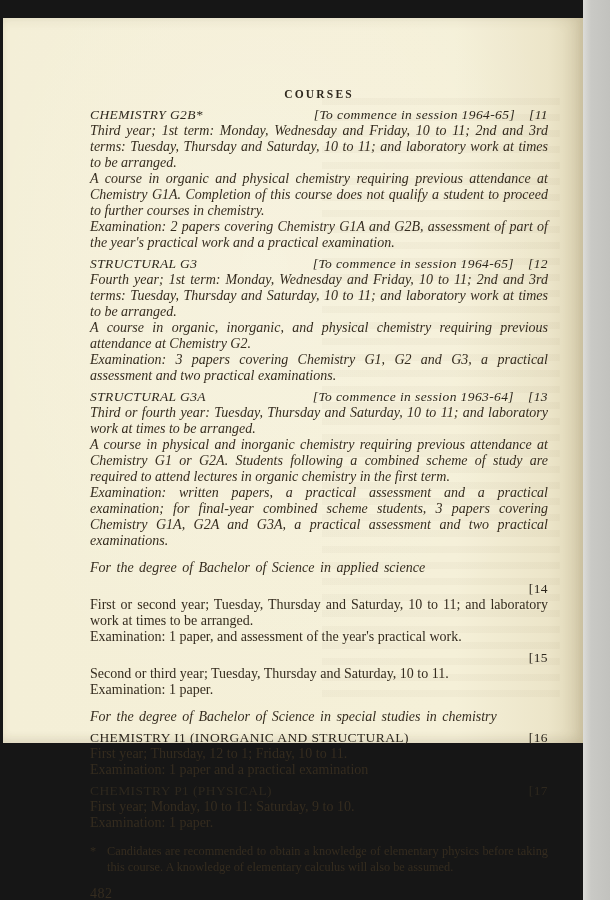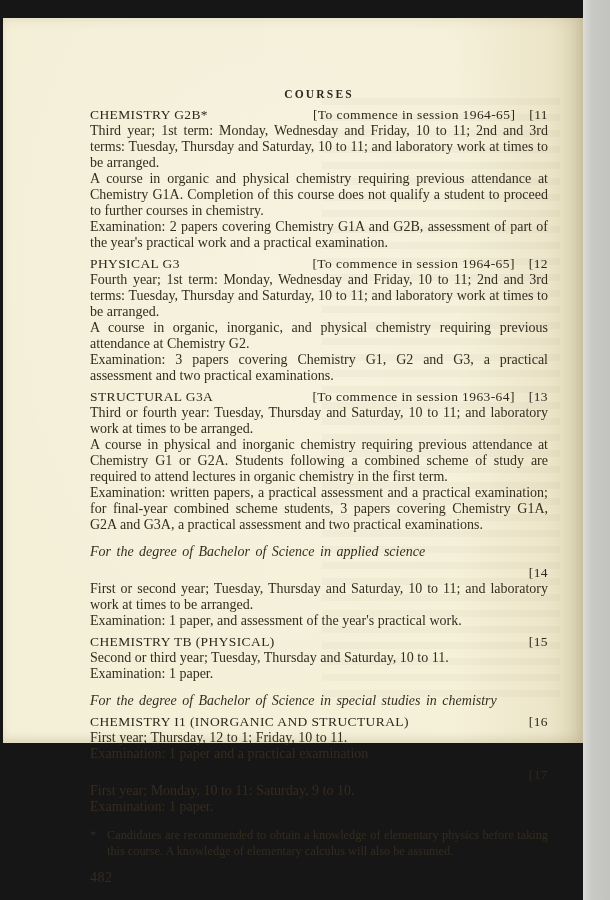--- a/index.html
+++ b/index.html
@@ -49,21 +49,21 @@
     font-size: 14px; line-height: 16px;
   }
   .running-header {
     margin-top: 68px;
     text-align: center;
     font-size: 11.5px;
     font-weight: bold;
     letter-spacing: 2.2px;
     color: #2e281e;
   }
-  .body-start { margin-top: 4px; }
+  .body-start { margin-top: 4px; font-style: italic; }
 
   .course { margin-top: 5px; }
   .course-header {
     display: flex; align-items: baseline;
     font-size: 13.5px;
     letter-spacing: 0.4px;
     color: #2e281e;
     white-space: nowrap;
   }
   .course-code { font-weight: normal; }
@@ -117,21 +117,21 @@
             <span class="session-note">[To commence in session 1964-65]</span>
             <span class="course-ref">[11</span>
           </div>
           <p>Third year; 1st term: Monday, Wednesday and Friday, 10 to 11; 2nd and 3rd terms: Tuesday, Thursday and Saturday, 10 to 11; and laboratory work at times to be arranged.</p>
           <p>A course in organic and physical chemistry requiring previous attendance at Chemistry G1A. Completion of this course does not qualify a student to proceed to further courses in chemistry.</p>
           <p>Examination: 2 papers covering Chemistry G1A and G2B, assessment of part of the year's practical work and a practical examination.</p>
         </div>
 
         <div class="course">
           <div class="course-header">
-            <span class="course-code">PHYSICAL G3</span>
+            <span class="course-code">STRUCTURAL G3</span>
             <span class="session-note">[To commence in session 1964-65]</span>
             <span class="course-ref">[12</span>
           </div>
           <p>Fourth year; 1st term: Monday, Wednesday and Friday, 10 to 11; 2nd and 3rd terms: Tuesday, Thursday and Saturday, 10 to 11; and laboratory work at times to be arranged.</p>
           <p>A course in organic, inorganic, and physical chemistry requiring previous attendance at Chemistry G2.</p>
           <p>Examination: 3 papers covering Chemistry G1, G2 and G3, a practical assessment and two practical examinations.</p>
         </div>
 
         <div class="course">
           <div class="course-header">
@@ -153,21 +153,20 @@
           <div class="course-header">
             <span class="session-note"></span>
             <span class="course-ref">[14</span>
           </div>
           <p>First or second year; Tuesday, Thursday and Saturday, 10 to 11; and laboratory work at times to be arranged.</p>
           <p>Examination: 1 paper, and assessment of the year's practical work.</p>
         </div>
 
         <div class="course">
           <div class="course-header">
-            <span class="course-code">CHEMISTRY TB (PHYSICAL)</span>
             <span class="session-note"></span>
             <span class="course-ref">[15</span>
           </div>
           <p>Second or third year; Tuesday, Thursday and Saturday, 10 to 11.</p>
           <p>Examination: 1 paper.</p>
         </div>
       </div>
 
       <div>
         <div class="section-heading">For the degree of Bachelor of Science in special studies in chemistry</div>
@@ -177,20 +176,21 @@
             <span class="course-code">CHEMISTRY I1 (INORGANIC AND STRUCTURAL)</span>
             <span class="session-note"></span>
             <span class="course-ref">[16</span>
           </div>
           <p>First year; Thursday, 12 to 1; Friday, 10 to 11.</p>
           <p>Examination: 1 paper and a practical examination</p>
         </div>
 
         <div class="course">
           <div class="course-header">
+            <span class="course-code">CHEMISTRY P1 (PHYSICAL)</span>
             <span class="session-note"></span>
             <span class="course-ref">[17</span>
           </div>
           <p>First year; Monday, 10 to 11: Saturday, 9 to 10.</p>
           <p>Examination: 1 paper.</p>
         </div>
       </div>
 
       <div class="footnote">
         <span class="fn-marker">*</span>

